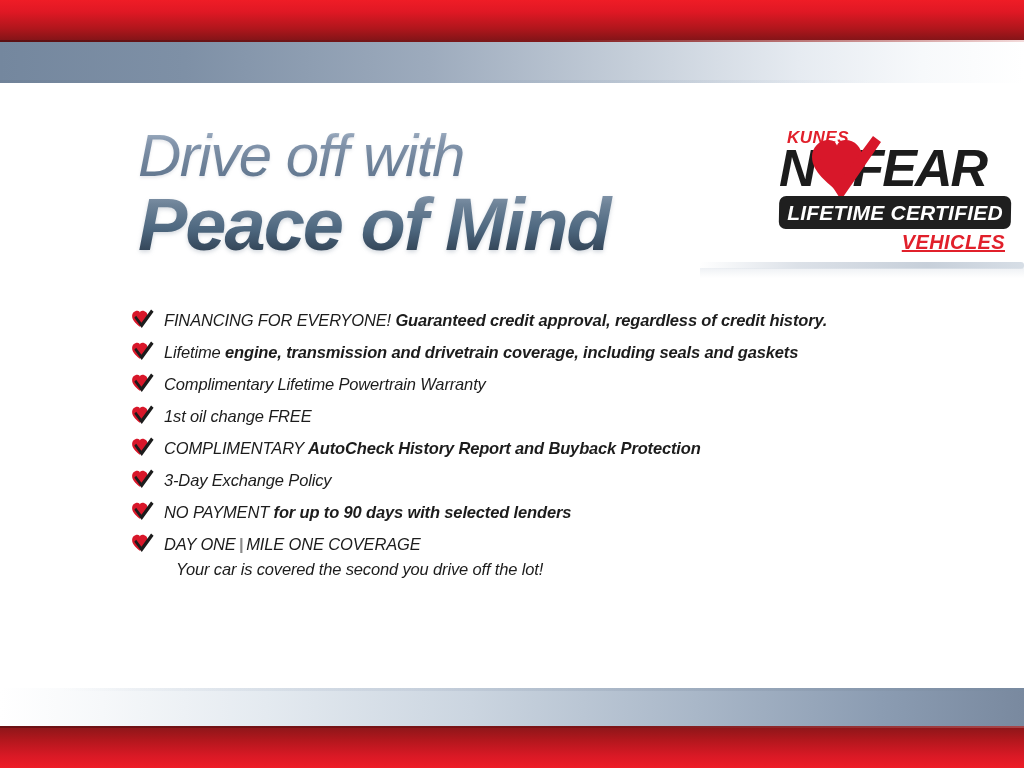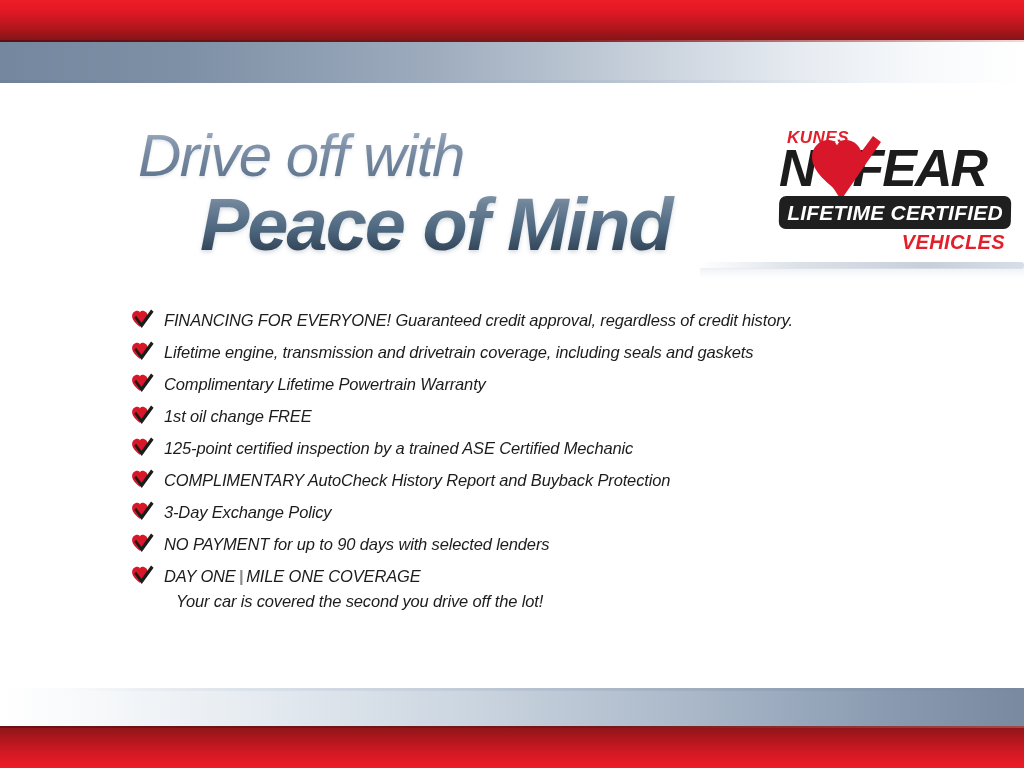--- a/index.html
+++ b/index.html
@@ -68,21 +68,21 @@
     -webkit-background-clip:text; background-clip:text;
     -webkit-text-fill-color:transparent; color:transparent;
     display:block;
     text-shadow:0 2px 3px rgba(120,135,155,.18);
   }
   .headline .l2 {
     font-size:74px;
     font-weight:800;
     font-style:italic;
     letter-spacing:-2px;
-    margin-top:2px; margin-left:62px;
+    margin-top:2px; 
     background:linear-gradient(to bottom, #8ea0b5 0%, #6e8398 22%, #4e6880 55%, #36495c 82%, #2c3d4d 100%);
     -webkit-background-clip:text; background-clip:text;
     -webkit-text-fill-color:transparent; color:transparent;
     display:block;
     filter:drop-shadow(0 2px 2px rgba(110,125,145,.30));
   }
 
   
   .divider {
     position:absolute; left:700px; top:262px; width:324px; height:7px;
@@ -125,21 +125,21 @@
   }
   .logo .bartext {
     position:absolute; left:0; top:0; width:232px; height:33px;
     display:flex; align-items:center; justify-content:center;
     font-size:21px; font-weight:800; font-style:italic;
     letter-spacing:.2px; color:#ffffff; white-space:nowrap;
   }
   .logo .vehicles {
     position:absolute; right:6px; top:103px;
     font-size:20px; font-weight:800; font-style:italic;
-    letter-spacing:.4px; color:#e1202b;
+    letter-spacing:.4px; color:#e1202b;text-decoration:underline;
   }
 
   
   .bullets {
     position:absolute; left:130px; top:308px; width:880px;
   }
   .bullet {
     position:relative;
     min-height:32px;
     padding-left:34px;
@@ -154,21 +154,21 @@
     font-size:16.5px;
     font-style:italic;
     color:#1c1c1c;
     line-height:22px;
     letter-spacing:-.15px;
     white-space:nowrap;
     display:block;
     padding-top:1px;
   }
   .bullet .lead { font-weight:400; }
-  .bullet .rest { font-weight:400; }
+  .bullet .rest { font-weight:700; }
   .bullet .pipe { font-weight:700; color:#8b8b8b; padding:0 3px; }
   .bullet .sub {
     display:block;
     font-size:16.5px; font-style:italic; font-weight:400;
     color:#1c1c1c; line-height:22px; letter-spacing:-.15px;
     margin-top:3px; margin-left:12px;
     white-space:nowrap;
   }
 </style>
 </head>
@@ -235,27 +235,20 @@
             <path d="M20 6 C10 6 3 13.5 3 23 C3 38 20 50 28 57 C36 50 53 38 53 23 C53 13.5 46 6 36 6 C31.5 6 29 9 28 11.5 C27 9 24.5 6 20 6 Z" fill="#d8172a"></path>
             <path d="M10 28 L16 22 L33 44 L64 2 L72 9 L34 61 Z" fill="#1c1c1c"></path>
           </svg></span>
         <span class="text"><span class="lead">1st oil change FREE</span></span>
       </div>
       <div class="bullet">
         <span class="icon"><svg viewBox="0 0 76 74" width="26" height="23">
             <path d="M20 6 C10 6 3 13.5 3 23 C3 38 20 50 28 57 C36 50 53 38 53 23 C53 13.5 46 6 36 6 C31.5 6 29 9 28 11.5 C27 9 24.5 6 20 6 Z" fill="#d8172a"></path>
             <path d="M10 28 L16 22 L33 44 L64 2 L72 9 L34 61 Z" fill="#1c1c1c"></path>
           </svg></span>
-        <span class="text"><span class="lead">125-point certified inspection</span><span class="rest"> by a trained ASE Certified Mechanic</span></span>
-      </div>
-      <div class="bullet">
-        <span class="icon"><svg viewBox="0 0 76 74" width="26" height="23">
-            <path d="M20 6 C10 6 3 13.5 3 23 C3 38 20 50 28 57 C36 50 53 38 53 23 C53 13.5 46 6 36 6 C31.5 6 29 9 28 11.5 C27 9 24.5 6 20 6 Z" fill="#d8172a"></path>
-            <path d="M10 28 L16 22 L33 44 L64 2 L72 9 L34 61 Z" fill="#1c1c1c"></path>
-          </svg></span>
         <span class="text"><span class="lead">COMPLIMENTARY</span><span class="rest"> AutoCheck History Report and Buyback Protection</span></span>
       </div>
       <div class="bullet">
         <span class="icon"><svg viewBox="0 0 76 74" width="26" height="23">
             <path d="M20 6 C10 6 3 13.5 3 23 C3 38 20 50 28 57 C36 50 53 38 53 23 C53 13.5 46 6 36 6 C31.5 6 29 9 28 11.5 C27 9 24.5 6 20 6 Z" fill="#d8172a"></path>
             <path d="M10 28 L16 22 L33 44 L64 2 L72 9 L34 61 Z" fill="#1c1c1c"></path>
           </svg></span>
         <span class="text"><span class="lead">3-Day Exchange Policy</span></span>
       </div>
       <div class="bullet">

